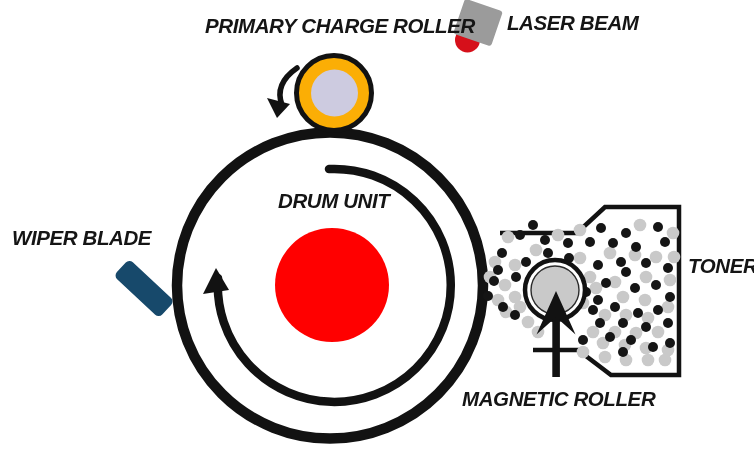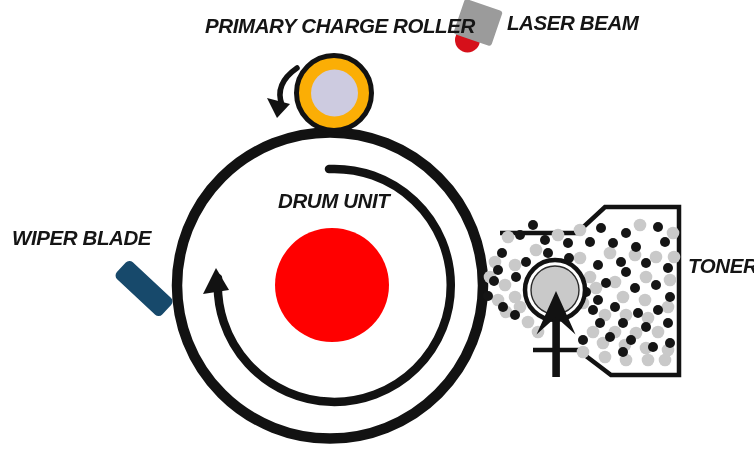--- a/index.html
+++ b/index.html
@@ -175,13 +175,14 @@
       <rect class="mag-arrow" x="552.3" y="316" width="7.6" height="61"></rect>
       <path class="mag-arrow" d="M 556 291 L 536.5 334.5 L 556 317 L 575.5 334.5 Z"></path>
     </g>
   </svg>
 
   <div class="lbl" id="lbl-primary">PRIMARY CHARGE ROLLER</div>
   <div class="lbl" id="lbl-laser">LASER BEAM</div>
   <div class="lbl" id="lbl-drum">DRUM UNIT</div>
   <div class="lbl" id="lbl-wiper">WIPER BLADE</div>
   <div class="lbl" id="lbl-toner">TONER</div>
+  <div class="lbl" id="lbl-magnetic">MAGNETIC ROLLER</div>
 </div>
 
 </body></html>

